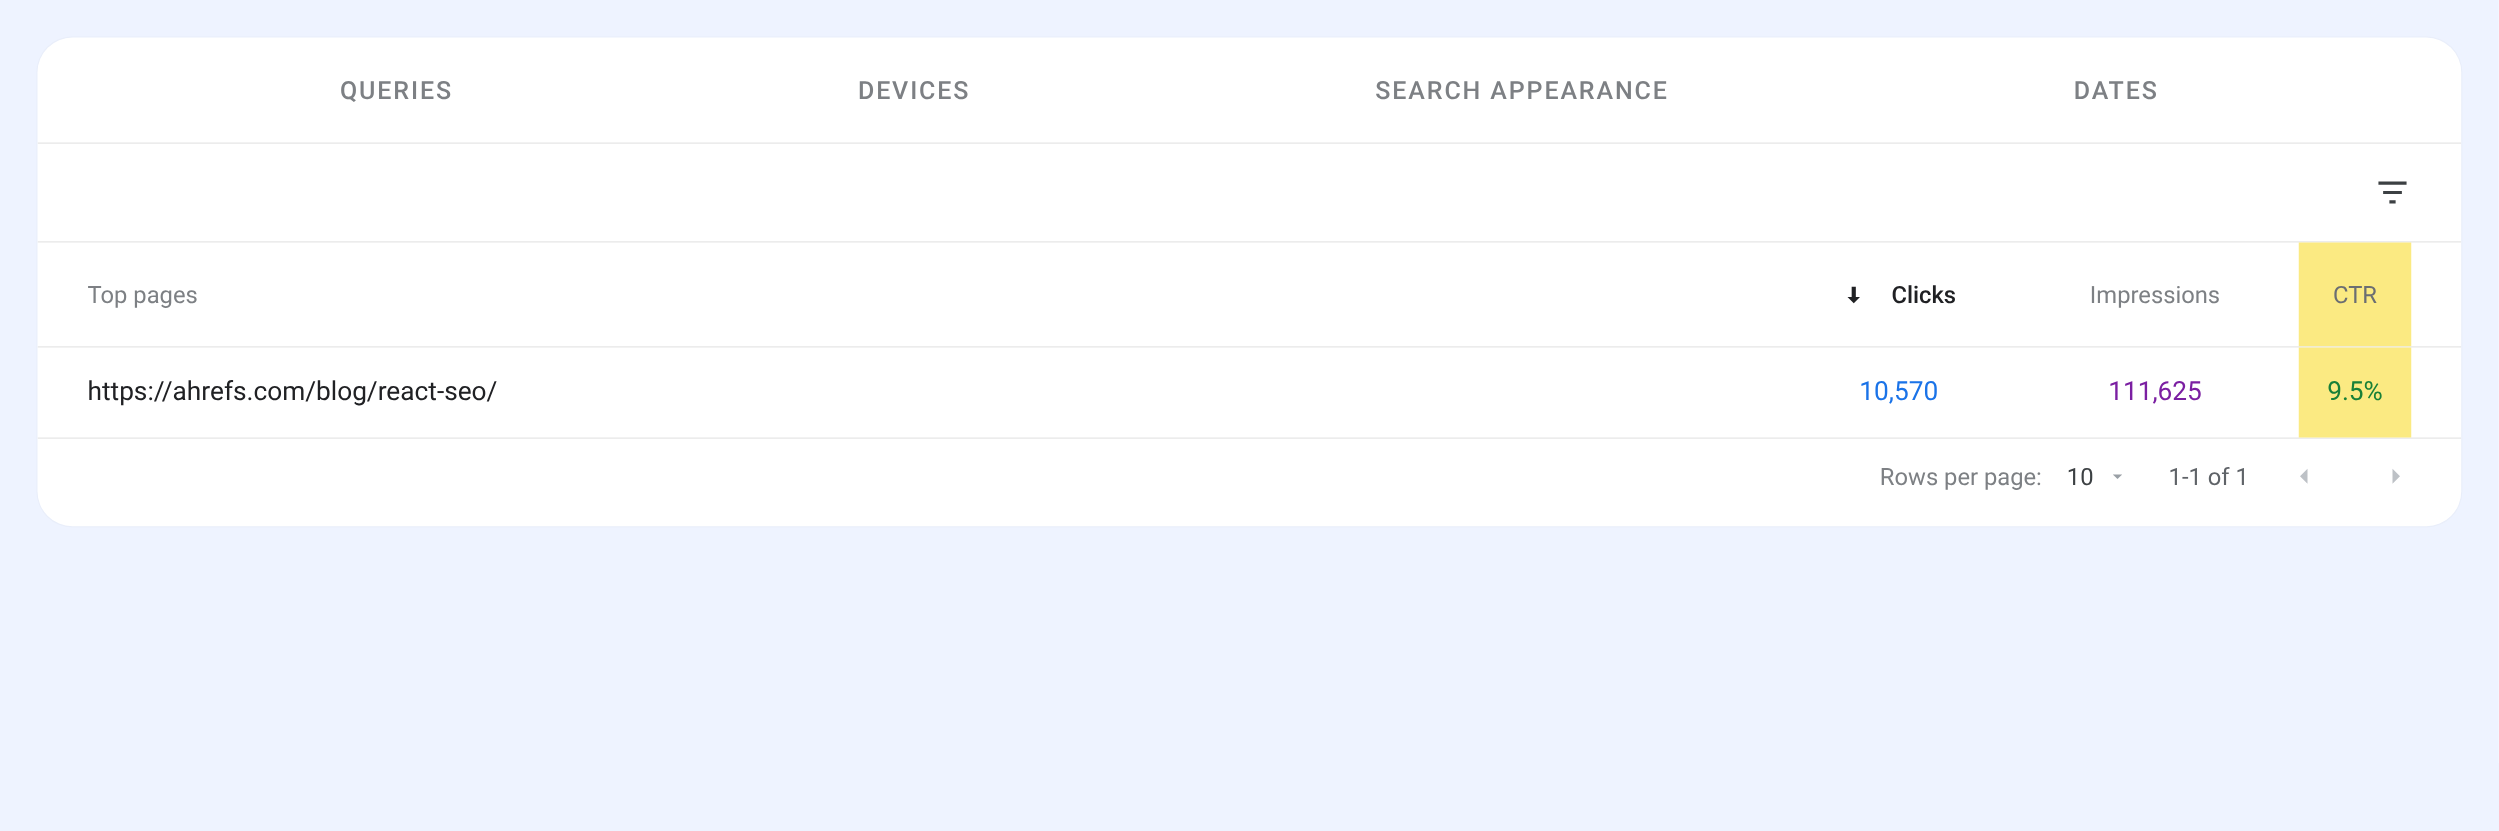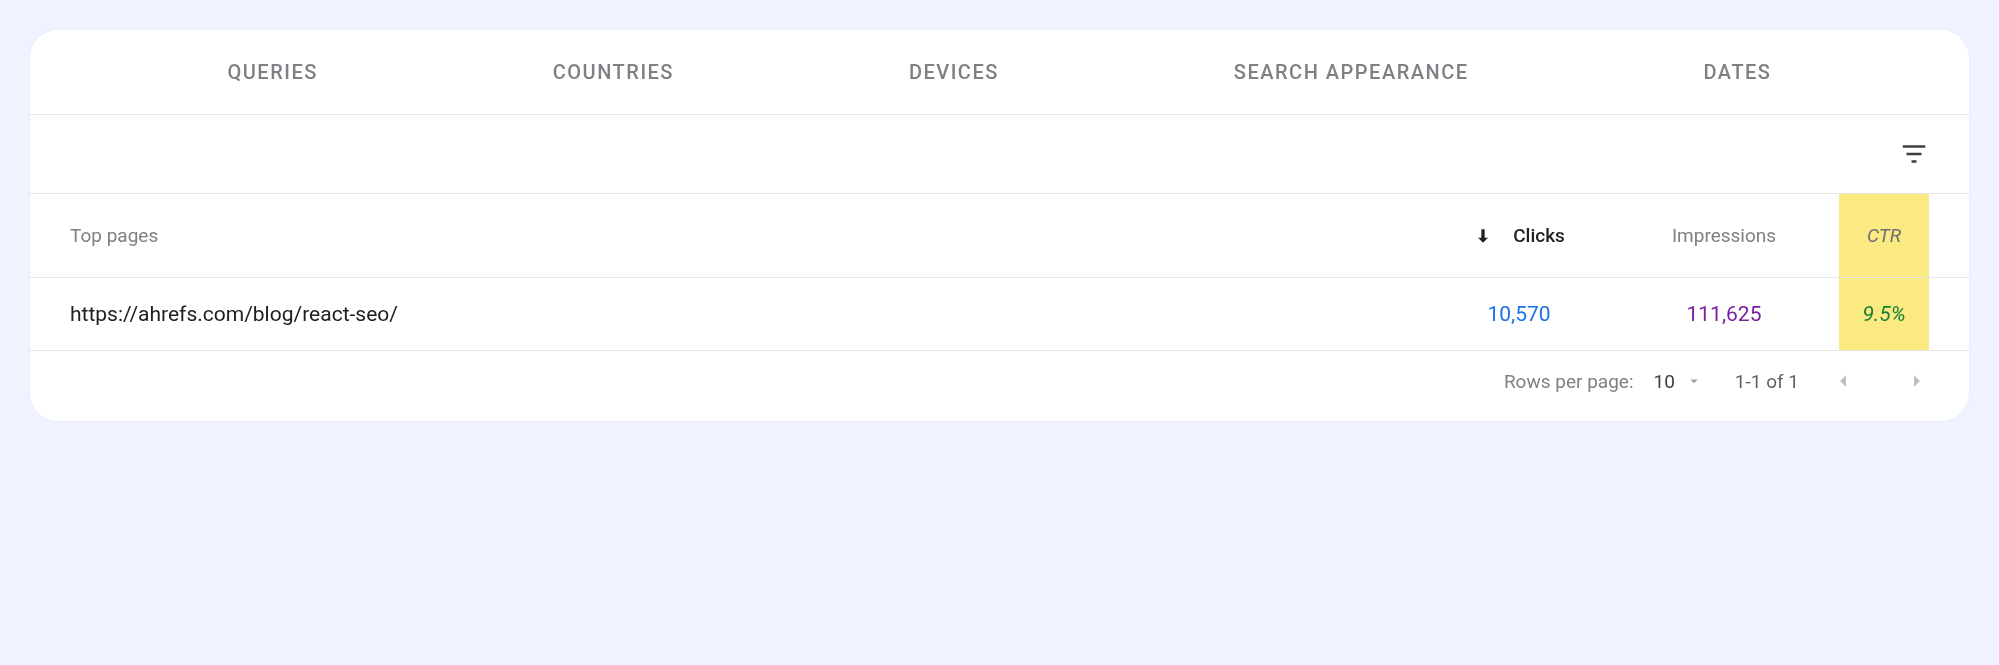--- a/index.html
+++ b/index.html
@@ -71,21 +71,21 @@
     color: #202124;
     font-weight: 500;
   }
   .col-impressions { width: 230px; text-align: center; }
   .col-ctr {
     width: 90px;
     text-align: center;
     padding: 30px 0;
     margin: -30px 0;
   }
-  .ctr-highlight { background: #fbea82; color:#6b6e72;font-style:italic;}
+  .ctr-highlight { background: #fbea82; color:#6b6e72;}
   .table-row {
     display: flex;
     align-items: center;
     padding: 24px 40px;
     border-bottom: 1px solid #e6e6e6;
     font-size: 21px;
   }
   .row-page { flex: 1; color: #202124; }
   .row-clicks { width: 180px; text-align: center; color: #1a73e8; }
   .row-impressions { width: 230px; text-align: center; color: #7b1fa2; }
@@ -113,21 +113,20 @@
   .sort-arrow { display:inline-flex; }
   svg { display:block; }
 </style>
 </head>
 <body>
 
 <div class="card">
 
   <div class="tabs">
     <div class="tab">QUERIES</div>
-    <div class="tab">COUNTRIES</div>
     <div class="tab">DEVICES</div>
     <div class="tab">SEARCH APPEARANCE</div>
     <div class="tab">DATES</div>
   </div>
 
   <div class="filter-row">
     <span class="filter-icon">
       <svg viewBox="0 0 24 24" width="30" height="30">
           <path fill="currentColor" d="M3 5h18v2H3V5zm3 6h12v2H6v-2zm4 6h4v2h-4v-2z"></path>
         </svg>

